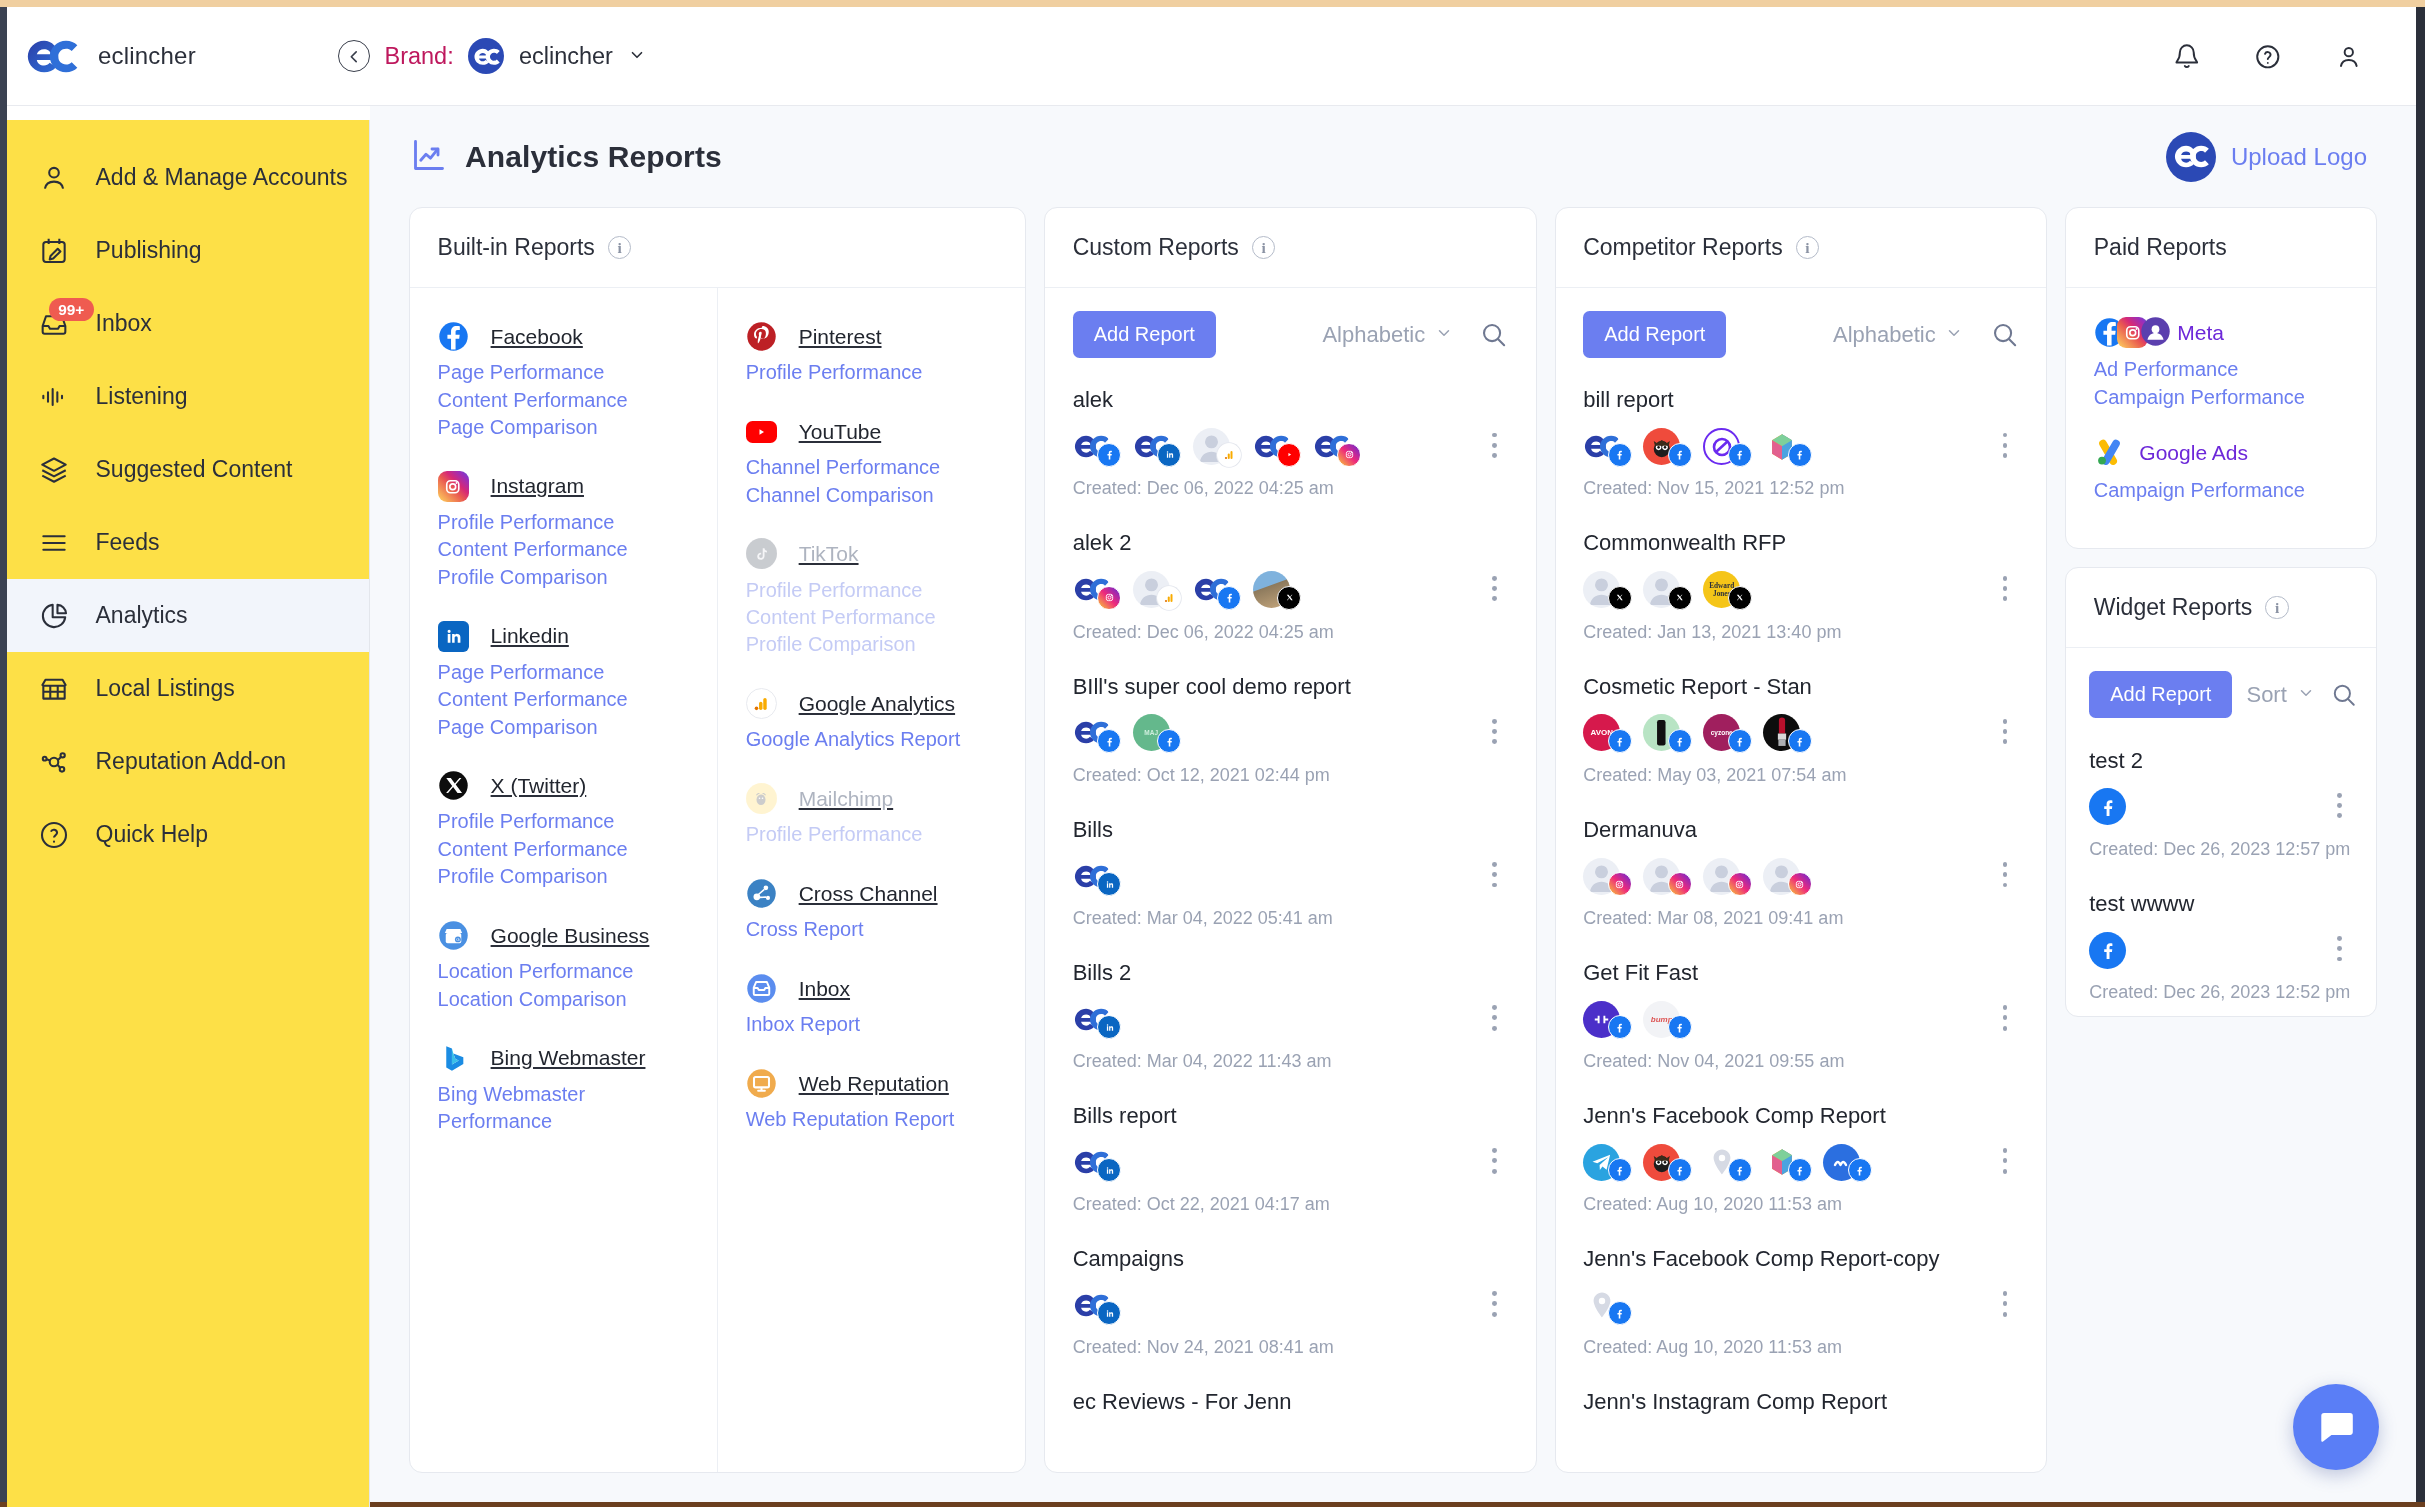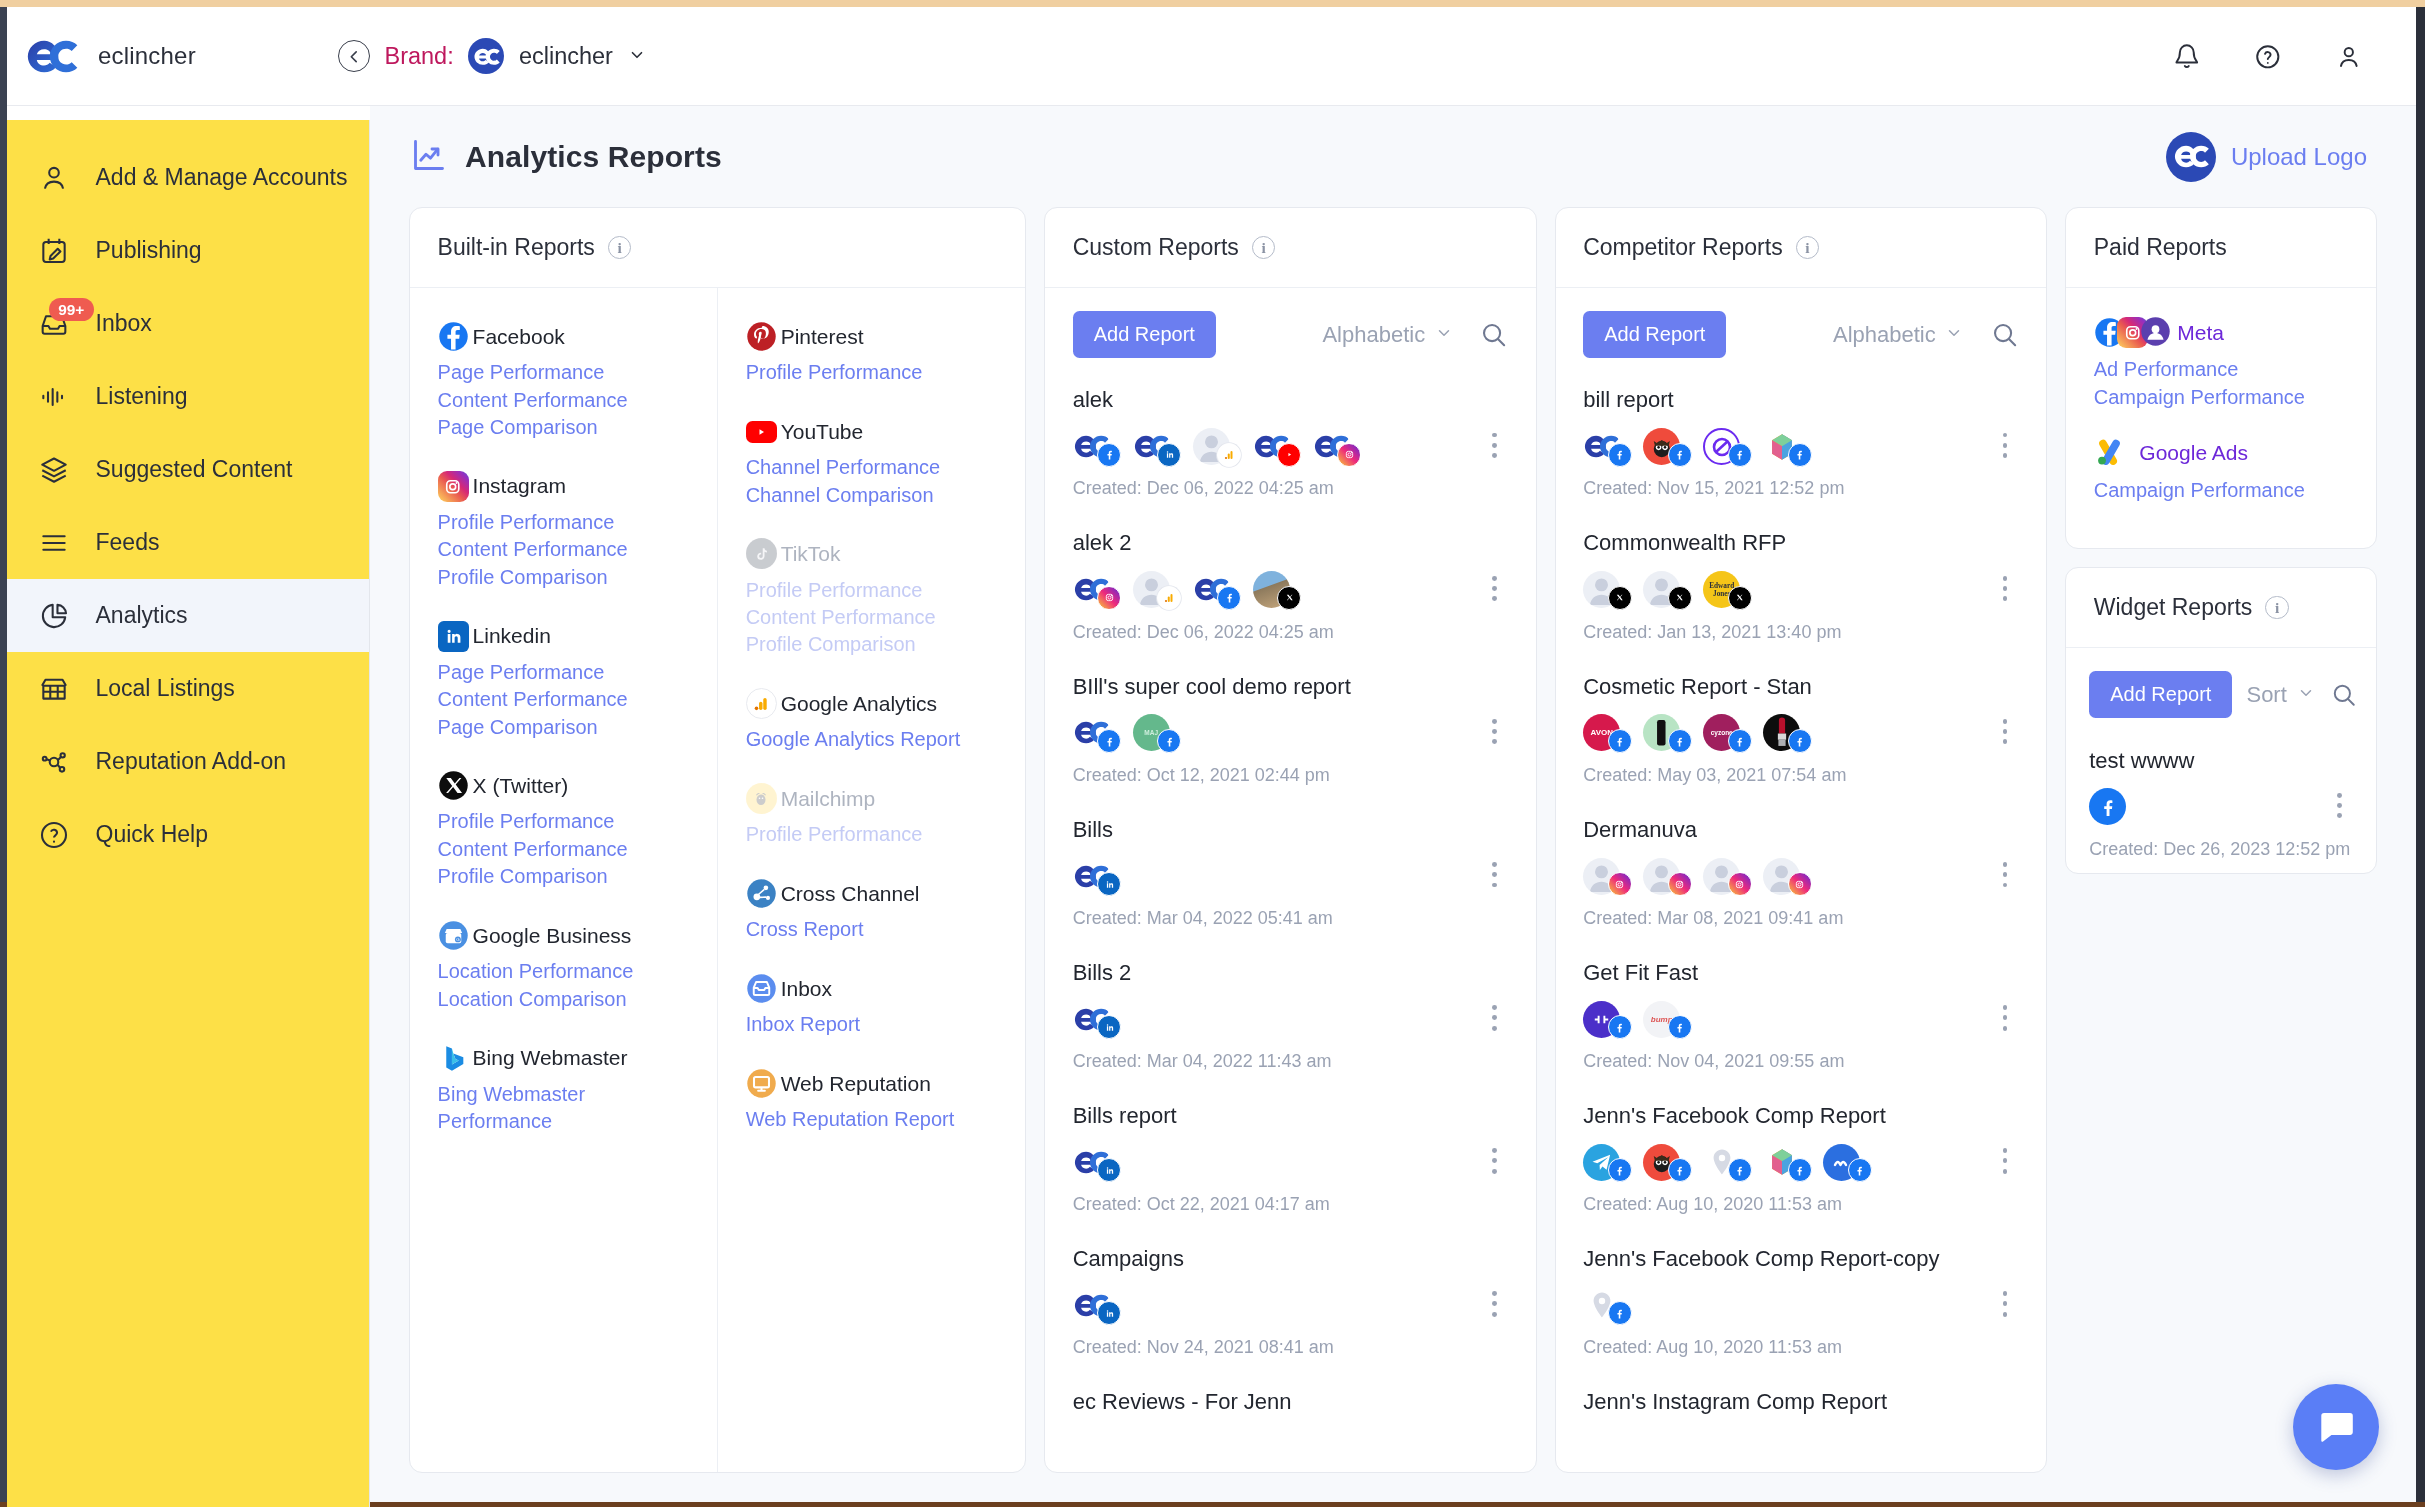--- a/index.html
+++ b/index.html
@@ -88,21 +88,21 @@
     font-size:15.4px; font-weight:bold; display:flex;align-items:center;justify-content:center;
     font-family:"Liberation Serif", serif; cursor:pointer;
   }
 
   
   #col-builtin { width:649px; height:1266px; display:flex; flex-direction:column; }
   #builtin-body { display:flex; flex:1; overflow:hidden; }
   .bi-col { flex:1; padding:27.6px 0 0 0; }
   .bi-col.right { border-left:0.8px solid #eceff4; }
   .bi-group { padding:0 23px 0 27.6px; margin-bottom:24px; }
-  .bi-head { display:flex; align-items:center; gap:4px; height:42px; }
+  .bi-head { display:flex; align-items:center; gap:22px; height:42px;text-decoration:underline; }
   .bi-name { font-size:21px; color:#22262f; }
   .bi-name.dim { color:#aeb4c0; }
   .bi-link { font-size:20px; color:#6b7ef0; line-height:1.37; cursor:pointer; display:block; }
   .bi-link.dim { color:#c4cbf5; cursor:default; }
   .bi-links { padding-left:0; margin-top:1.6px; }
 
   
   #col-custom, #col-competitor { width:518px; height:1266px; display:flex; flex-direction:column; }
   .rep-toolbar { display:flex; align-items:center; padding:23px 27.6px 11.4px; gap:0; }
   .add-report-btn {
@@ -1383,20 +1383,38 @@
           </span>
           <span class="search-ico" style="margin-left:16px;">
             <svg width="26" height="26" viewBox="0 0 24 24" fill="none" stroke="#6f7891" stroke-width="1.8" stroke-linecap="round">
                 <circle cx="10.5" cy="10.5" r="7"></circle>
                 <path d="M15.6 15.6L21 21"></path>
               </svg>
           </span>
         </div>
         <div class="rep-list" id="widget-list" style="padding:0 23px;">
             <div class="rep-item">
+              <div class="rep-name">test 2</div>
+              <div class="rep-avatars">
+                <span class="ava-pair">
+                  <span class="ava-main" style="background:#1877f2;width:37px;height:37px">
+                    <svg width="24" height="24" viewBox="0 0 24 24">
+                      <path d="M13.5 21v-7h2.4l.4-2.8h-2.8V9.4c0-.8.2-1.4 1.4-1.4h1.5V5.5C16.1 5.4 15.2 5.3 14.2 5.3c-2.1 0-3.6 1.3-3.6 3.7v2.2H8.2V14h2.4v7z" fill="#fff"></path>
+                    </svg>
+                  </span>
+                </span>
+              </div>
+              <div class="rep-date">Created: Dec 26, 2023 12:57 pm</div>
+              <span class="kebab">
+                <i></i>
+                <i></i>
+                <i></i>
+              </span>
+            </div>
+            <div class="rep-item">
               <div class="rep-name">test wwww</div>
               <div class="rep-avatars">
                 <span class="ava-pair">
                   <span class="ava-main" style="background:#1877f2;width:37px;height:37px">
                     <svg width="24" height="24" viewBox="0 0 24 24">
                       <path d="M13.5 21v-7h2.4l.4-2.8h-2.8V9.4c0-.8.2-1.4 1.4-1.4h1.5V5.5C16.1 5.4 15.2 5.3 14.2 5.3c-2.1 0-3.6 1.3-3.6 3.7v2.2H8.2V14h2.4v7z" fill="#fff"></path>
                     </svg>
                   </span>
                 </span>
               </div>

